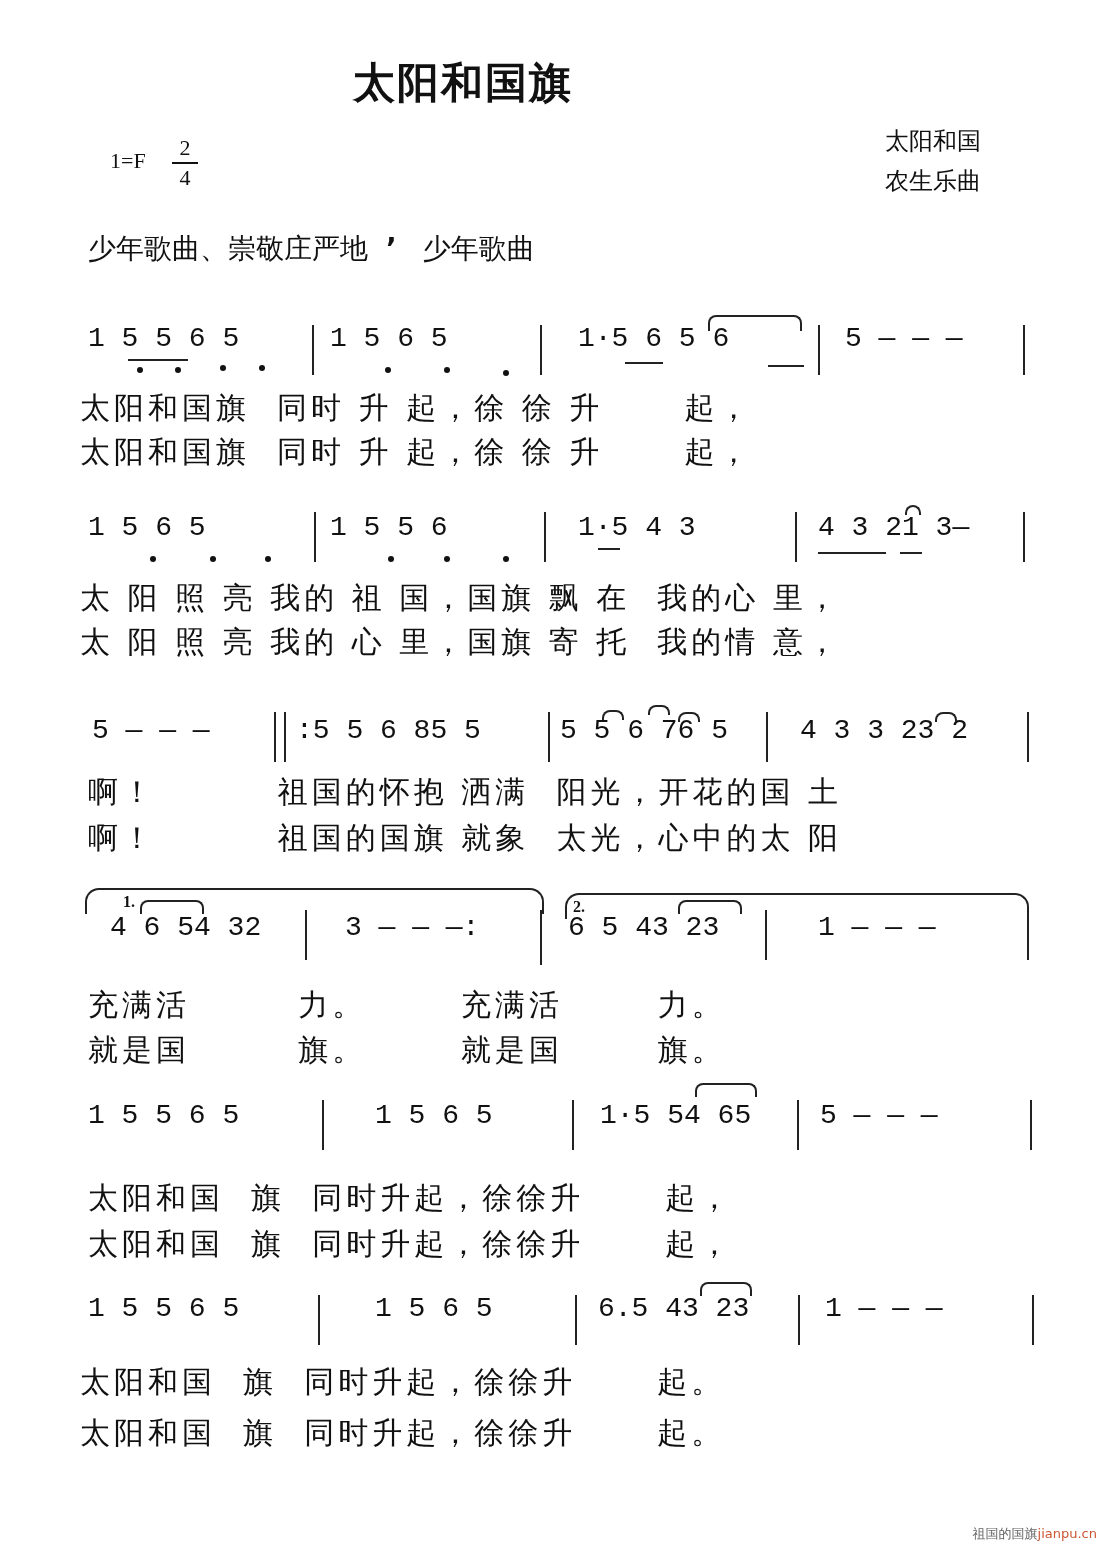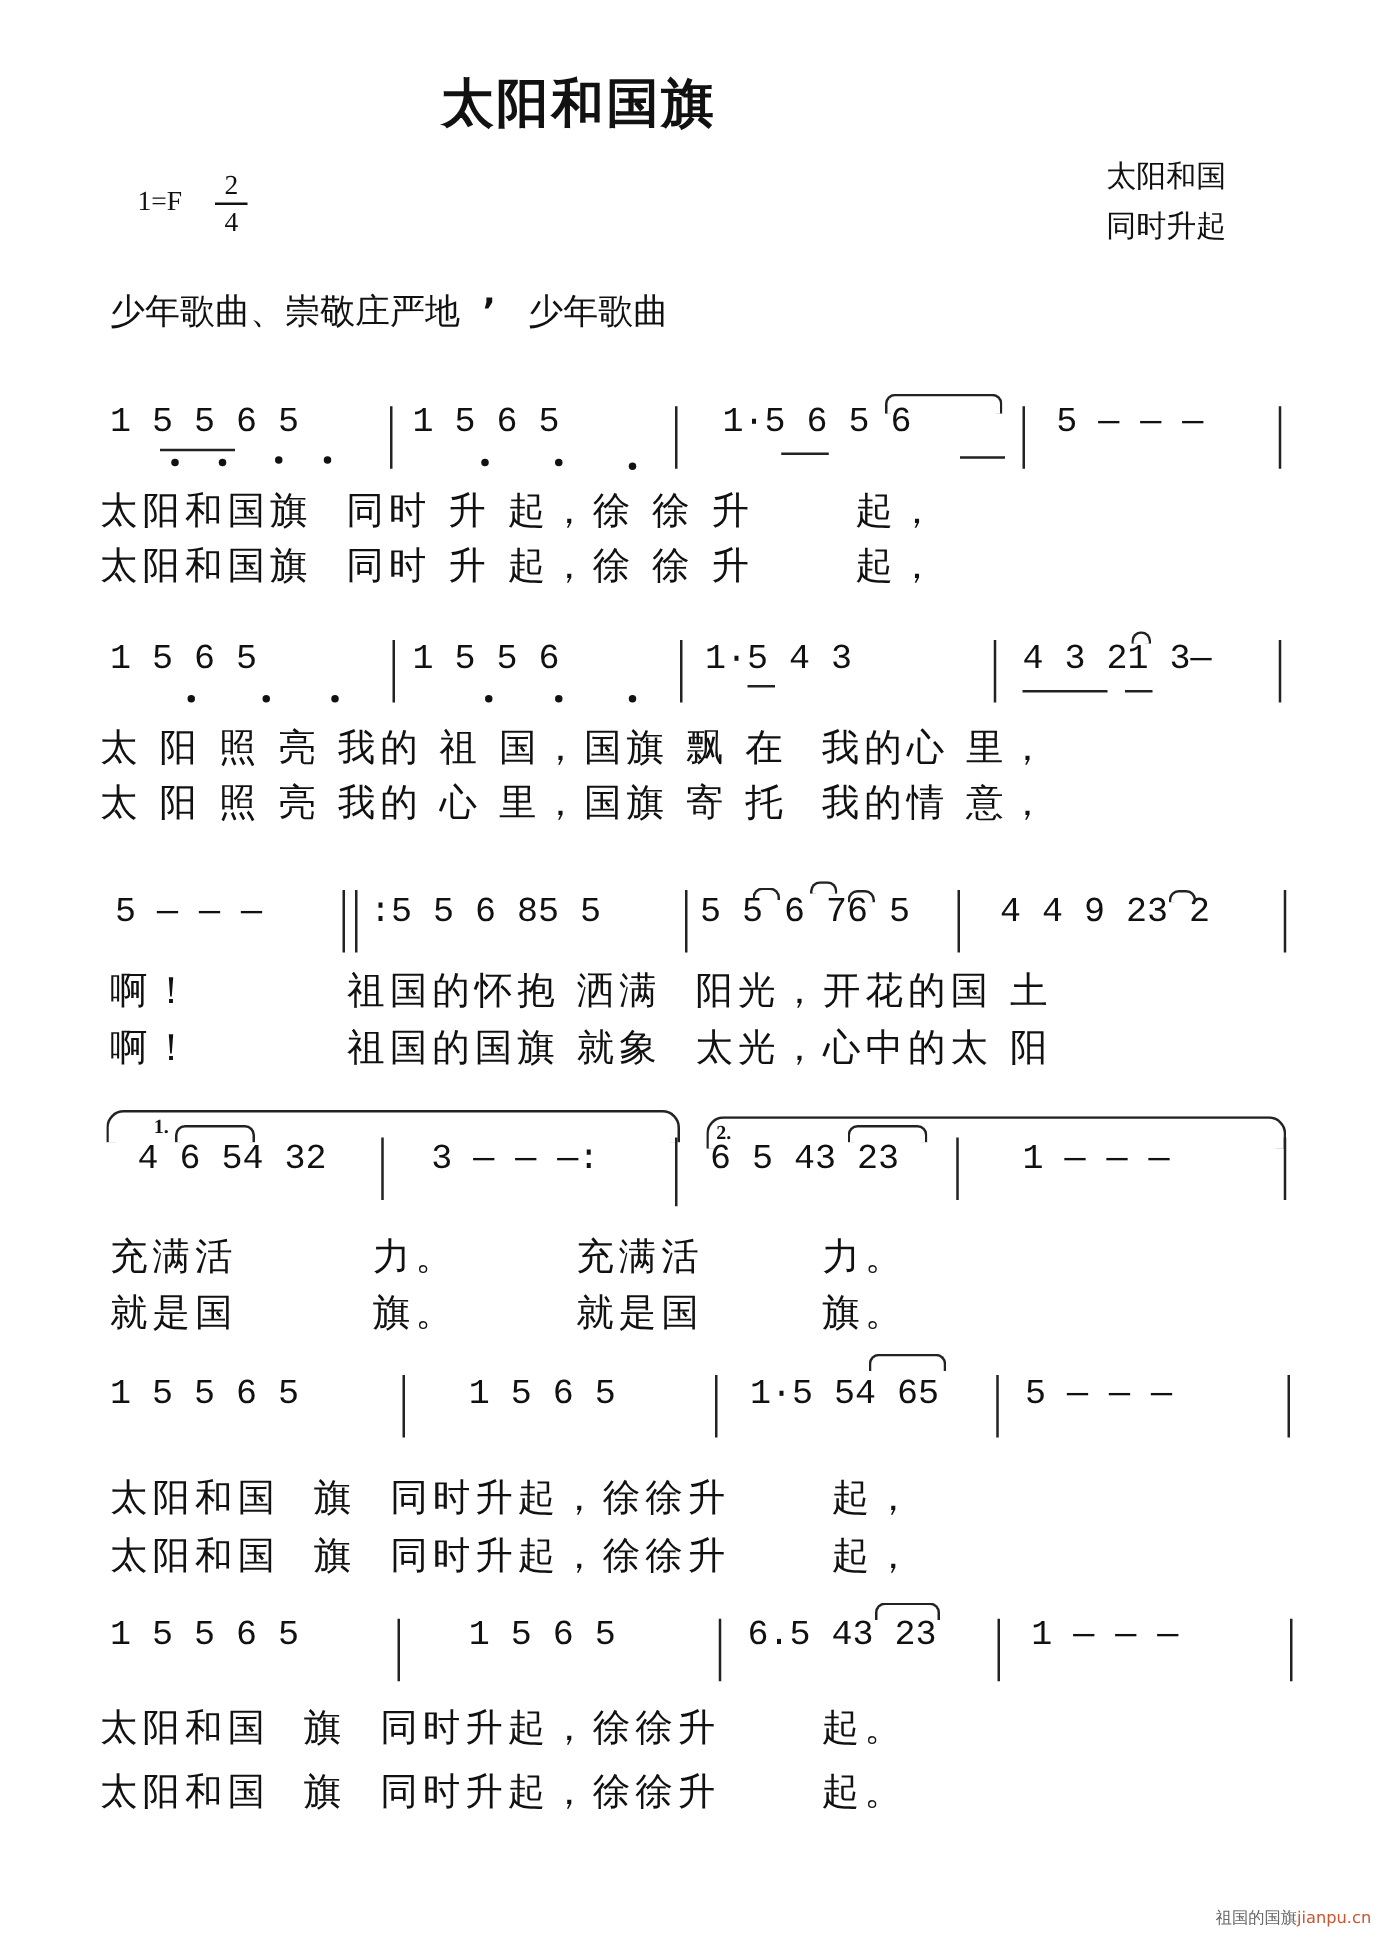--- a/index.html
+++ b/index.html
@@ -28,21 +28,21 @@
 <body>
 
 <div class="abs title">太阳和国旗</div>
 <div class="abs key">1=F</div>
 <div class="abs frac">
   <div>2</div>
   <div class="line"></div>
   <div>4</div>
 </div>
 <div class="abs credit" style="top:125px">太阳和国</div>
-<div class="abs credit" style="top:165px">同时升起</div>
+<div class="abs credit" style="top:165px">农生乐曲</div>
 <div class="abs tempo">
   <span>少年歌曲、崇敬庄严地</span><span style="margin:0 26px 0 18px;font-weight:bold;">’</span><span>少年歌曲</span>
 </div>
 
 <div>
   <div class="abs notes" style="left:88px;top:323px">1 5 5 6 5</div>
   <div class="abs bar" style="left:312px;top:325px;height:50px"></div>
   <div class="abs notes" style="left:330px;top:323px">1 5 6 5</div>
   <div class="abs bar" style="left:540px;top:325px;height:50px"></div>
   <div class="abs notes" style="left:578px;top:323px">1·5 6 5 6</div>
@@ -62,21 +62,21 @@
   <div class="abs dot" style="left:503px;top:370px"></div>
   <div class="abs lyric" style="left:80px;top:388px">太阳和国旗  同时 升 起，徐 徐 升      起，</div>
   <div class="abs lyric" style="left:80px;top:432px">太阳和国旗  同时 升 起，徐 徐 升      起，</div>
 </div>
 
 <div>
   <div class="abs notes" style="left:88px;top:512px">1 5 6 5</div>
   <div class="abs bar" style="left:314px;top:512px;height:50px"></div>
   <div class="abs notes" style="left:330px;top:512px">1 5 5 6</div>
   <div class="abs bar" style="left:544px;top:512px;height:50px"></div>
-  <div class="abs notes" style="left:564px;top:512px">1·5 4 3</div>
+  <div class="abs notes" style="left:578px;top:512px">1·5 4 3</div>
   <div class="abs bar" style="left:795px;top:512px;height:50px"></div>
   <div class="abs notes" style="left:818px;top:512px">4 3 21 3—</div>
   <div class="abs bar" style="left:1023px;top:512px;height:50px"></div>
   <div class="abs uline" style="left:598px;top:548px;width:22px"></div>
   <div class="abs uline" style="left:818px;top:552px;width:68px"></div>
   <div class="abs uline" style="left:900px;top:552px;width:22px"></div>
   <div class="abs slur" style="left:905px;top:505px;width:12px;height:8px"></div>
   <div class="abs dot" style="left:150px;top:556px"></div>
   <div class="abs dot" style="left:210px;top:556px"></div>
   <div class="abs dot" style="left:265px;top:556px"></div>
@@ -88,21 +88,21 @@
 </div>
 
 <div>
   <div class="abs notes" style="left:92px;top:715px">5 — — —</div>
   <div class="abs bar" style="left:274px;top:712px;height:50px"></div>
   <div class="abs bar" style="left:284px;top:712px;height:50px"></div>
   <div class="abs notes" style="left:296px;top:715px">:5 5 6 85 5</div>
   <div class="abs bar" style="left:548px;top:712px;height:50px"></div>
   <div class="abs notes" style="left:560px;top:715px">5 5 6 76 5</div>
   <div class="abs bar" style="left:766px;top:712px;height:50px"></div>
-  <div class="abs notes" style="left:800px;top:715px">4 4 9 23 2</div>
+  <div class="abs notes" style="left:800px;top:715px">4 3 3 23 2</div>
   <div class="abs bar" style="left:1027px;top:712px;height:50px"></div>
   <div class="abs slur" style="left:648px;top:705px;width:18px;height:8px"></div>
   <div class="abs slur" style="left:602px;top:710px;width:18px;height:8px"></div>
   <div class="abs slur" style="left:678px;top:712px;width:18px;height:8px"></div>
   <div class="abs slur" style="left:935px;top:712px;width:18px;height:8px"></div>
   <div class="abs lyric" style="left:88px;top:772px">啊！         祖国的怀抱 洒满  阳光，开花的国 土</div>
   <div class="abs lyric" style="left:88px;top:818px">啊！         祖国的国旗 就象  太光，心中的太 阳</div>
 </div>
 
 <div>

